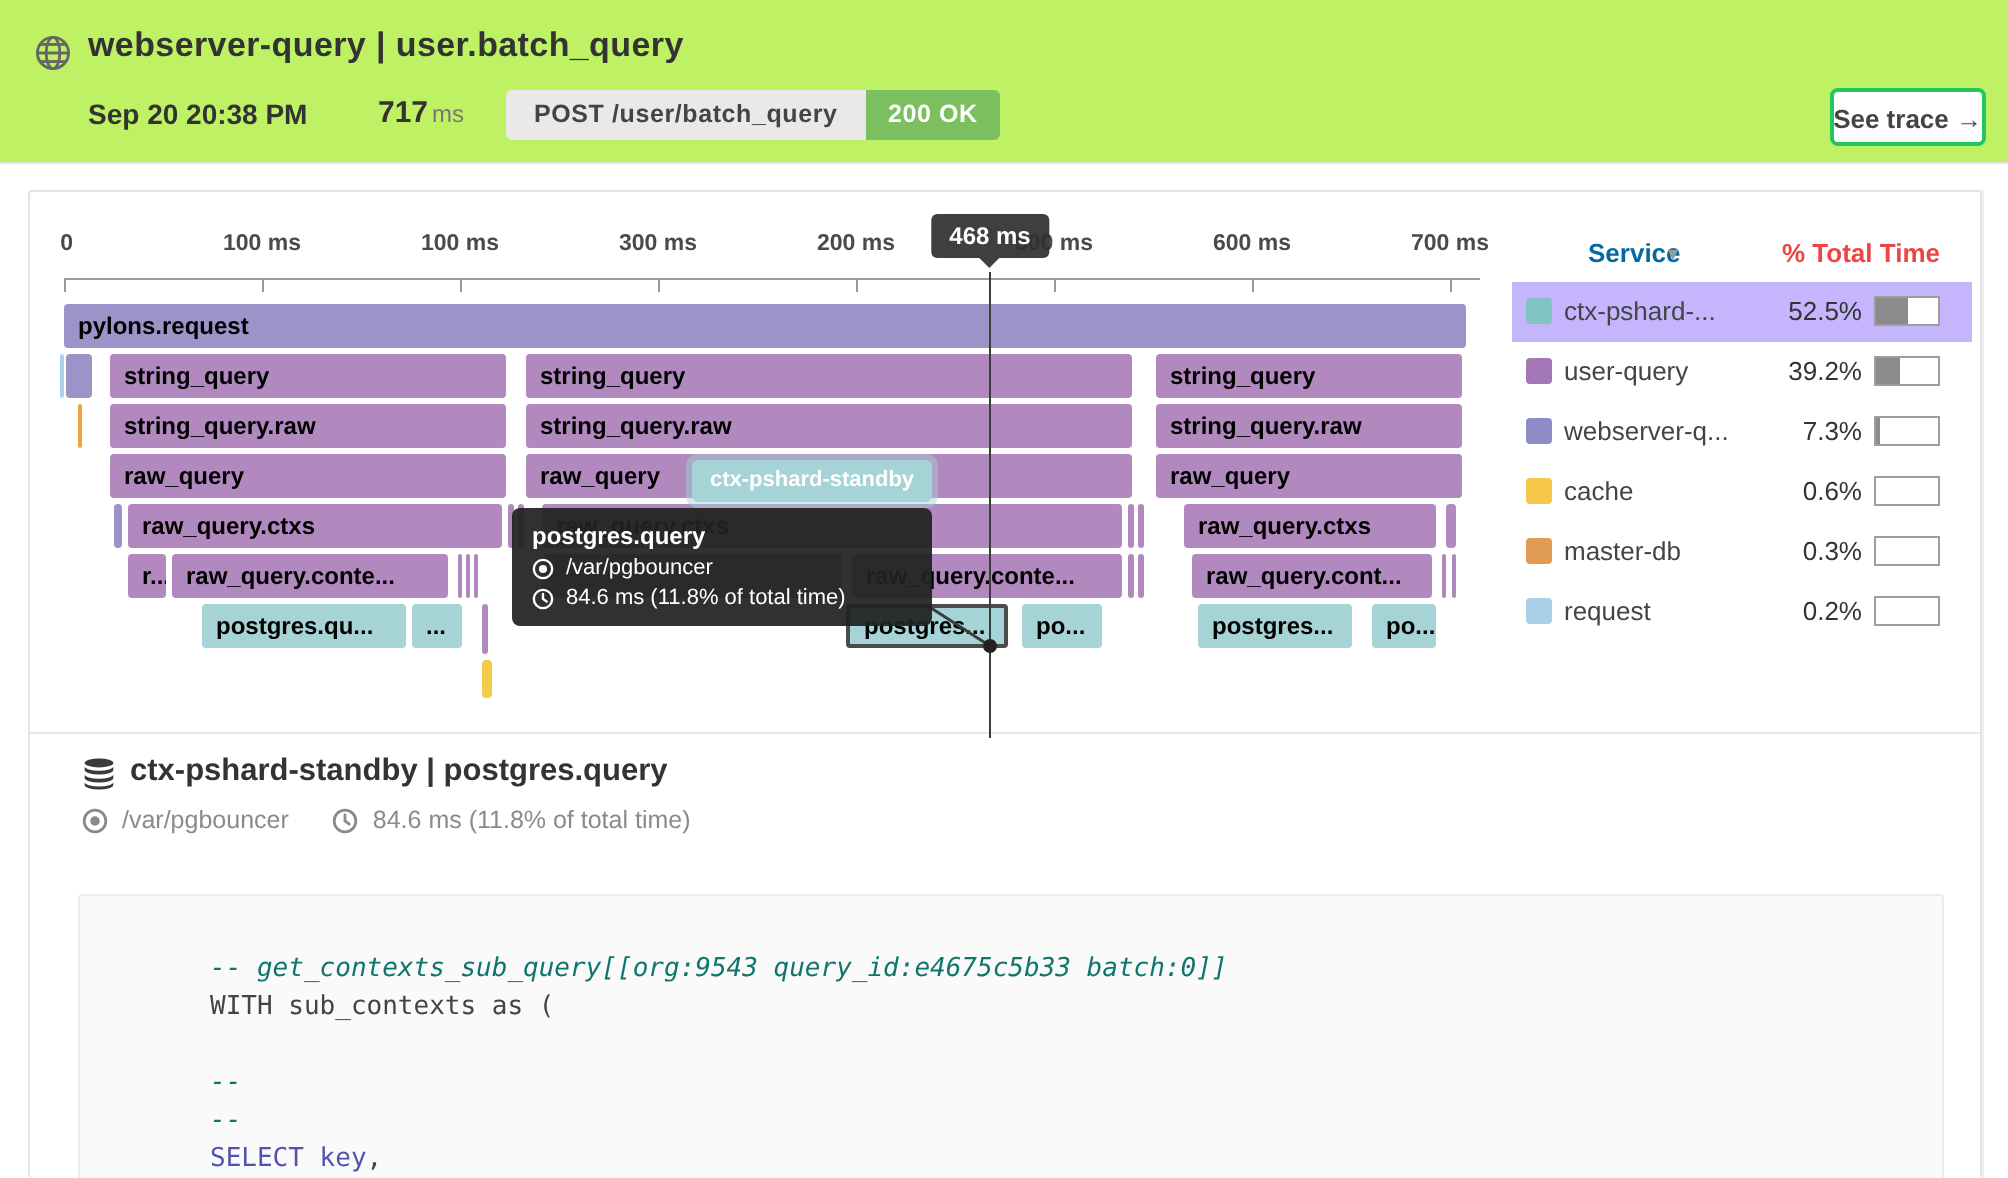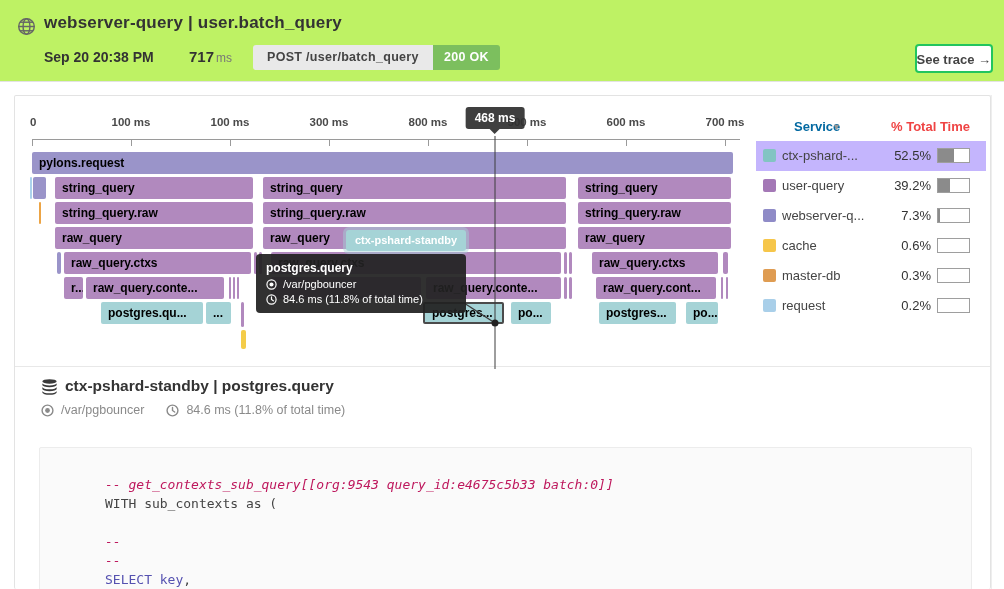--- a/index.html
+++ b/index.html
@@ -68,21 +68,21 @@
   .detail-title { position:absolute; left:50px; top:281px; font-size:15.5px; font-weight:bold; color:#333; }
   .db-icon { position:absolute; left:26px; top:283px; width:17px; height:16px; color:#3a3a3a; }
   .d-meta { position:absolute; left:26px; top:307px; font-size:12.5px; color:#8a8a8a; display:flex; align-items:center; gap:7px; }
   .d-meta .d-ic { width:13px; height:13px; color:#8a8a8a; }
   .d-meta .gap { width:8px; }
 
   
   .codeblock { position:absolute; left:24px; top:351px; width:933px; height:160px; background:#fafafa;
       border:1px solid #ececec; border-radius:2px; padding:27px 20px 0 65px; }
   .code-line { font-family:"DejaVu Sans Mono","Liberation Mono",monospace; font-size:13px; line-height:19px; color:#444; white-space:pre; }
-  .code-line .cm { color:#be185d; font-style:italic; }
+  .code-line .cm { color:#0f766e; font-style:italic; }
   .code-line .kw { color:#5551b0; }
   .code-line .pl { color:#444; }
 
   .right-gutter { position:absolute; left:991px; top:95px; width:1px; height:494px; background:#eee; }
 </style>
 </head>
 <body>
 
 <div class="hdr">
   <svg class="globe" viewBox="0 0 20 20" fill="none" stroke="currentColor" stroke-width="1.5">
@@ -106,21 +106,21 @@
     <div class="axis-line"></div>
     <div id="ticks">
         <div class="tick-label" style="left: 17px; transform: translateX(-30%);">0</div>
         <div class="tick" style="left: 17px;"></div>
         <div class="tick-label" style="left: 116px;">100 ms</div>
         <div class="tick" style="left: 116px;"></div>
         <div class="tick-label" style="left: 215px;">100 ms</div>
         <div class="tick" style="left: 215px;"></div>
         <div class="tick-label" style="left: 314px;">300 ms</div>
         <div class="tick" style="left: 314px;"></div>
-        <div class="tick-label" style="left: 413px;">800 ms</div>
+        <div class="tick-label" style="left: 413px;">200 ms</div>
         <div class="tick" style="left: 413px;"></div>
         <div class="tick-label" style="left: 512px;">500 ms</div>
         <div class="tick" style="left: 512px;"></div>
         <div class="tick-label" style="left: 611px;">600 ms</div>
         <div class="tick" style="left: 611px;"></div>
         <div class="tick-label" style="left: 710px;">700 ms</div>
         <div class="tick" style="left: 710px;"></div>
       </div>
     <div id="bars">
         <div class="bar" style="left: 17px; top: 56px; width: 701px; background: rgb(154, 148, 201);"><span>pylons.request</span></div>

